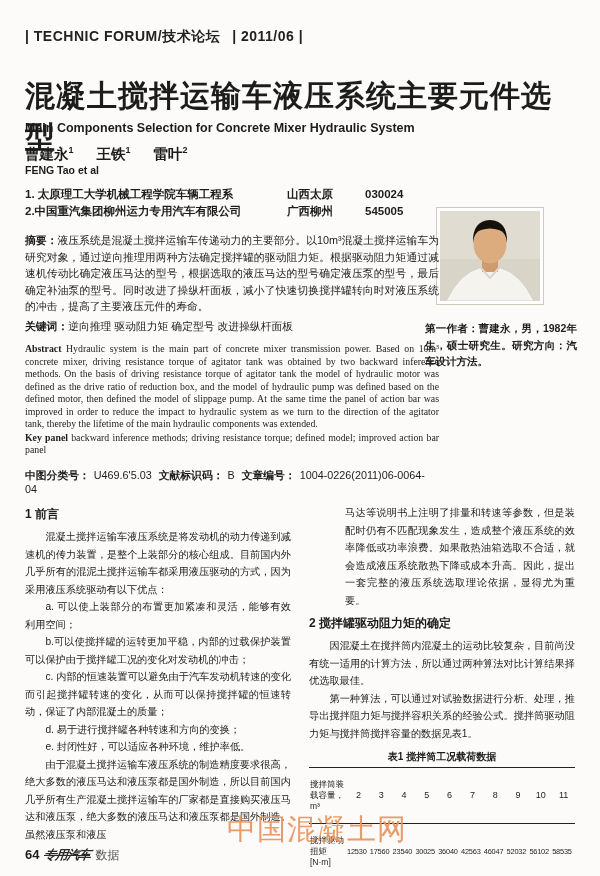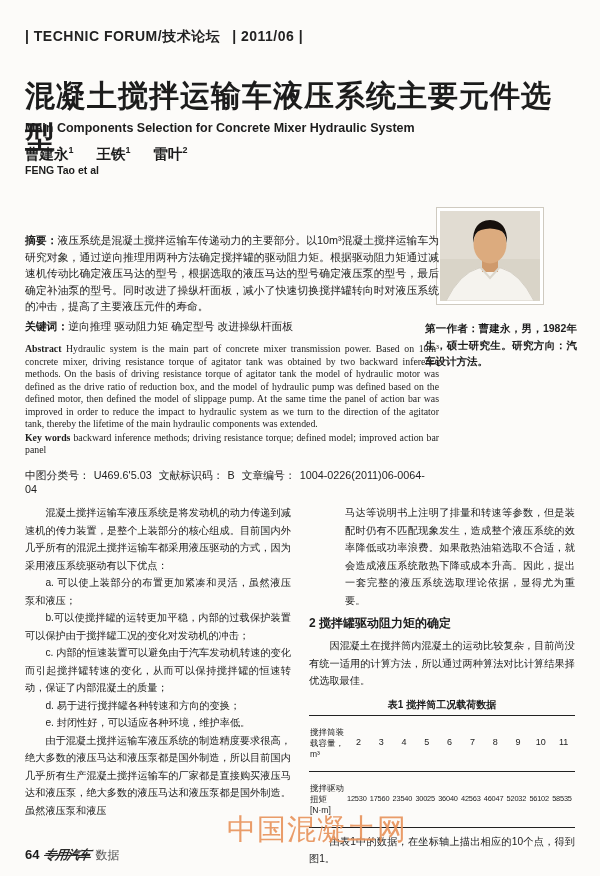--- a/index.html
+++ b/index.html
@@ -30,21 +30,21 @@
   .abstract-zh{font-size:10.8px;line-height:16.5px;text-align:justify;}
   .abstract-zh .lab,.kw-zh .lab{font-weight:bold;}
   .kw-zh{margin-top:3px;font-size:10.8px;line-height:16.5px;}
   .abstract-en{margin-top:9px;font-family:"Liberation Serif","DejaVu Serif",serif;
     font-size:9.8px;line-height:12.5px;text-align:justify;}
   .abstract-en .lab{font-weight:bold;}
   .kw-en{margin-top:1px;font-family:"Liberation Serif","DejaVu Serif",serif;
     font-size:9.8px;line-height:12.5px;text-align:justify;}
   .kw-en .lab{font-weight:bold;}
   .class-line{margin-top:12px;font-size:10.8px;}
-  .class-line .lab{font-weight:normal;}
+  .class-line .lab{font-weight:bold;}
   .class-line span{margin-right:4px;}
   
   .author-box{position:absolute;top:208px;left:425px;width:152px;}
   .photo{display:block;margin-left:12px;width:100px;height:90px;
     border:3px solid #fff;outline:1px solid #cfcac0;background:#d7d2c6;}
   .bio{margin-top:16px;font-size:10.5px;font-weight:bold;line-height:16.5px;text-align:justify;}
   
   .body-cols{position:absolute;top:504px;left:25px;width:550px;display:flex;gap:18px;}
   .col{width:266px;font-size:10.2px;line-height:17.5px;text-align:justify;}
   .sec-h{font-size:12px;font-weight:bold;margin:0 0 4px 0;line-height:20px;}
@@ -82,20 +82,32 @@
   <h1 class="title-zh" style="margin:0;">混凝土搅拌运输车液压系统主要元件选型</h1>
   <div class="title-en">Main Components Selection for Concrete Mixer Hydraulic System</div>
 
   <div class="authors">
     <span><span>曹建永</span><sup>1</sup></span>
     <span><span>王铁</span><sup>1</sup></span>
     <span><span>雷叶</span><sup>2</sup></span>
   </div>
   <div class="authors-en">FENG Tao et al</div>
 
+  <div class="affiliations">
+    <div class="affil-row">
+      <span class="affil-org">1. 太原理工大学机械工程学院车辆工程系</span>
+      <span class="affil-city">山西太原</span>
+      <span class="affil-zip">030024</span>
+    </div>
+    <div class="affil-row">
+      <span class="affil-org">2.中国重汽集团柳州运力专用汽车有限公司</span>
+      <span class="affil-city">广西柳州</span>
+      <span class="affil-zip">545005</span>
+    </div>
+  </div>
 
   <div class="author-box">
     <svg class="photo" viewBox="0 0 100 90" xmlns="http://www.w3.org/2000/svg">
       <rect width="100" height="90" fill="#d9d4c8"></rect>
       <rect width="100" height="48" fill="#e1dcd2"></rect>
       <path d="M6,90 Q20,62 39,57 L61,57 Q80,62 94,90 Z" fill="#f5f3ee" stroke="#d4cfc4" stroke-width="1"></path>
       <rect x="42" y="43" width="16" height="18" fill="#cf9a6c"></rect>
       <path d="M41,57 L50,67 L59,57" fill="none" stroke="#dcd7cc" stroke-width="2"></path>
       <ellipse cx="50" cy="33" rx="16.5" ry="19.5" fill="#dcab7e"></ellipse>
       <path d="M33,32 Q32,10 50,9 Q68,10 67,32 Q66,21 59,19 Q50,16 41,19 Q34,21 33,32 Z" fill="#16100c"></path>
@@ -107,43 +119,45 @@
     <div class="abstract-zh">
       <span class="lab">摘要：</span><span>液压系统是混凝土搅拌运输车传递动力的主要部分。以10m³混凝土搅拌运输车为研究对象，通过逆向推理用两种方法确定搅拌罐的驱动阻力矩。根据驱动阻力矩通过减速机传动比确定液压马达的型号，根据选取的液压马达的型号确定液压泵的型号，最后确定补油泵的型号。同时改进了操纵杆面板，减小了快速切换搅拌罐转向时对液压系统的冲击，提高了主要液压元件的寿命。</span>
     </div>
     <div class="kw-zh">
       <span class="lab">关键词：</span><span>逆向推理 驱动阻力矩 确定型号 改进操纵杆面板</span>
     </div>
     <div class="abstract-en">
       <span class="lab">Abstract</span> <span>Hydraulic system is the main part of concrete mixer transmission power. Based on 10m³ concrete mixer, driving resistance torque of agitator tank was obtained by two backward inference methods. On the basis of driving resistance torque of agitator tank the model of hydraulic motor was defined as the drive ratio of reduction box, and the model of hydraulic pump was defined based on the defined motor, then defined the model of slippage pump. At the same time the panel of action bar was improved in order to reduce the impact to hydraulic system as we turn to the direction of the agitator tank, thereby the lifetime of the main hydraulic components was extended.</span>
     </div>
     <div class="kw-en">
-      <span class="lab">Key words</span> <span>backward inference methods; driving resistance torque; defined model; improved action bar panel</span>
+      <span class="lab">Key panel</span> <span>backward inference methods; driving resistance torque; defined model; improved action bar panel</span>
     </div>
     <div class="class-line">
       <span class="lab">中图分类号：</span><span>U469.6'5.03</span>
       <span class="lab">文献标识码：</span><span>B</span>
       <span class="lab">文章编号：</span><span>1004-0226(2011)06-0064-04</span>
     </div>
   </div>
 
   <div class="body-cols">
     <div class="col">
+      <div class="sec-h">1 前言</div>
       <p class="para">混凝土搅拌运输车液压系统是将发动机的动力传递到减速机的传力装置，是整个上装部分的核心组成。目前国内外几乎所有的混泥土搅拌运输车都采用液压驱动的方式，因为采用液压系统驱动有以下优点：</p>
-      <p class="para">a. 可以使上装部分的布置更加紧凑和灵活，虽然液压泵和液压；</p>
+      <p class="para">a. 可以使上装部分的布置更加紧凑和灵活，能够有效利用空间；</p>
       <p class="para">b.可以使搅拌罐的运转更加平稳，内部的过载保护装置可以保护由于搅拌罐工况的变化对发动机的冲击；</p>
       <p class="para">c. 内部的恒速装置可以避免由于汽车发动机转速的变化而引起搅拌罐转速的变化，从而可以保持搅拌罐的恒速转动，保证了内部混凝土的质量；</p>
       <p class="para">d. 易于进行搅拌罐各种转速和方向的变换；</p>
       <p class="para">e. 封闭性好，可以适应各种环境，维护率低。</p>
       <p class="para">由于混凝土搅拌运输车液压系统的制造精度要求很高，绝大多数的液压马达和液压泵都是国外制造，所以目前国内几乎所有生产混凝土搅拌运输车的厂家都是直接购买液压马达和液压泵，绝大多数的液压马达和液压泵都是国外制造。虽然液压泵和液压</p>
     </div>
     <div class="col">
       <p class="para cont">马达等说明书上注明了排量和转速等参数，但是装配时仍有不匹配现象发生，造成整个液压系统的效率降低或功率浪费。如果散热油箱选取不合适，就会造成液压系统散热下降或成本升高。因此，提出一套完整的液压系统选取理论依据，显得尤为重要。</p>
       <div class="sec-h sec-h2">2 搅拌罐驱动阻力矩的确定</div>
       <p class="para">因混凝土在搅拌筒内混凝土的运动比较复杂，目前尚没有统一适用的计算方法，所以通过两种算法对比计算结果择优选取最佳。</p>
+      <p class="para">第一种算法，可以通过对试验数据进行分析、处理，推导出搅拌阻力矩与搅拌容积关系的经验公式。搅拌筒驱动阻力矩与搅拌筒搅拌容量的数据见表1。</p>
 
       <div class="tbl-cap">表1 搅拌筒工况载荷数据</div>
       <table class="data">
         <tbody>
             <tr class="r1">
           <td class="lbl">搅拌筒装载容量，m³</td>
           <td class="val">2</td>
           <td class="val">3</td>
           <td class="val">4</td>
           <td class="val">5</td>

